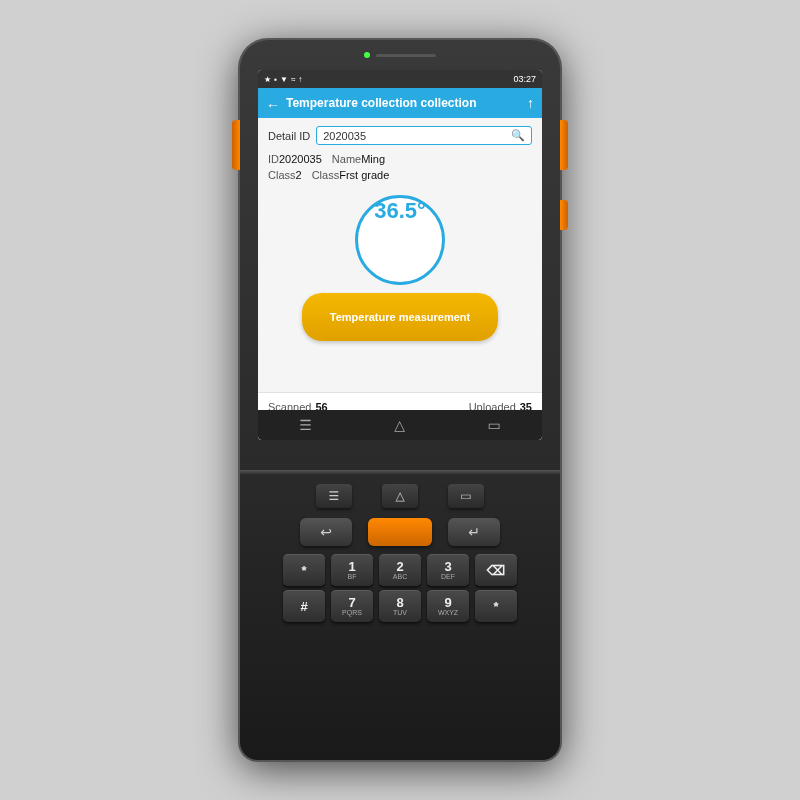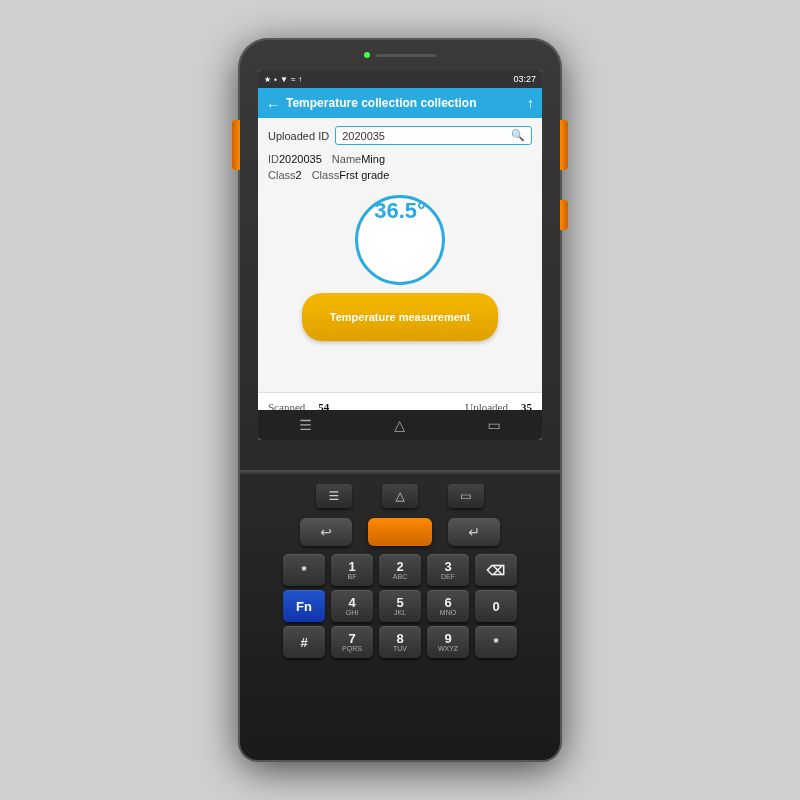--- a/index.html
+++ b/index.html
@@ -237,22 +237,21 @@
     }
     .stats-row {
       display: flex;
       justify-content: space-between;
       margin-bottom: 4px;
       font-size: 11px;
       color: #333;
     }
     .stats-item {
       display: flex;
-      gap: 13px;
-      font-family: Liberation Serif, serif;
+      gap: 4px;
     }
     .stats-label {
       color: #555;
     }
     .stats-val {
       font-weight: bold;
       color: #111;
     }
     .detail-btn {
       border: 1px solid #29abe2;
@@ -464,21 +463,21 @@
 
           <div class="app-bar">
             <span class="app-bar-back">←</span>
             <span class="app-bar-title">Temperature collection collection</span>
             <span class="app-bar-upload">↑</span>
           </div>
 
           <div class="screen-main">
 
             <div class="student-id-row">
-              <span class="student-id-label">Uploaded ID</span>
+              <span class="student-id-label">Detail ID</span>
               <div class="student-id-input">
                 <span>2020035</span>
                 <span class="search-icon-box">🔍</span>
               </div>
             </div>
 
             <div class="info-row">
               <div class="info-pair">
                 <span class="info-key">ID</span>
                 <span class="info-val">2020035</span>
@@ -507,21 +506,21 @@
 
             <div class="measure-btn-wrapper">
               <button class="measure-btn">Temperature measurement</button>
             </div>
           </div>
 
           <div class="screen-stats">
             <div class="stats-row">
               <div class="stats-item">
                 <span class="stats-label">Scanned</span>
-                <span class="stats-val">54</span>
+                <span class="stats-val">56</span>
               </div>
               <div class="stats-item">
                 <span class="stats-label">Uploaded</span>
                 <span class="stats-val">35</span>
               </div>
             </div>
             <div class="stats-row">
               <div class="stats-item">
                 <span class="stats-label">Not uploaded</span>
                 <span class="stats-val">50</span>
@@ -571,40 +570,20 @@
           </div>
           <div class="kb-key">
             <span>3</span>
               <span class="sub">DEF</span>
           </div>
           <div class="kb-key kb-key-backspace">
             <span>⌫</span>
           </div>
         </div>
 
-        <div class="kb-row">
-          <div class="kb-key kb-key-blue">
-            <span>Fn</span>
-          </div>
-          <div class="kb-key">
-            <span>4</span>
-              <span class="sub">GHI</span>
-          </div>
-          <div class="kb-key">
-            <span>5</span>
-              <span class="sub">JKL</span>
-          </div>
-          <div class="kb-key">
-            <span>6</span>
-              <span class="sub">MNO</span>
-          </div>
-          <div class="kb-key">
-            <span>0</span>
-          </div>
-        </div>
 
         <div class="kb-row">
           <div class="kb-key">
             <span>#</span>
           </div>
           <div class="kb-key">
             <span>7</span>
               <span class="sub">PQRS</span>
           </div>
           <div class="kb-key">

